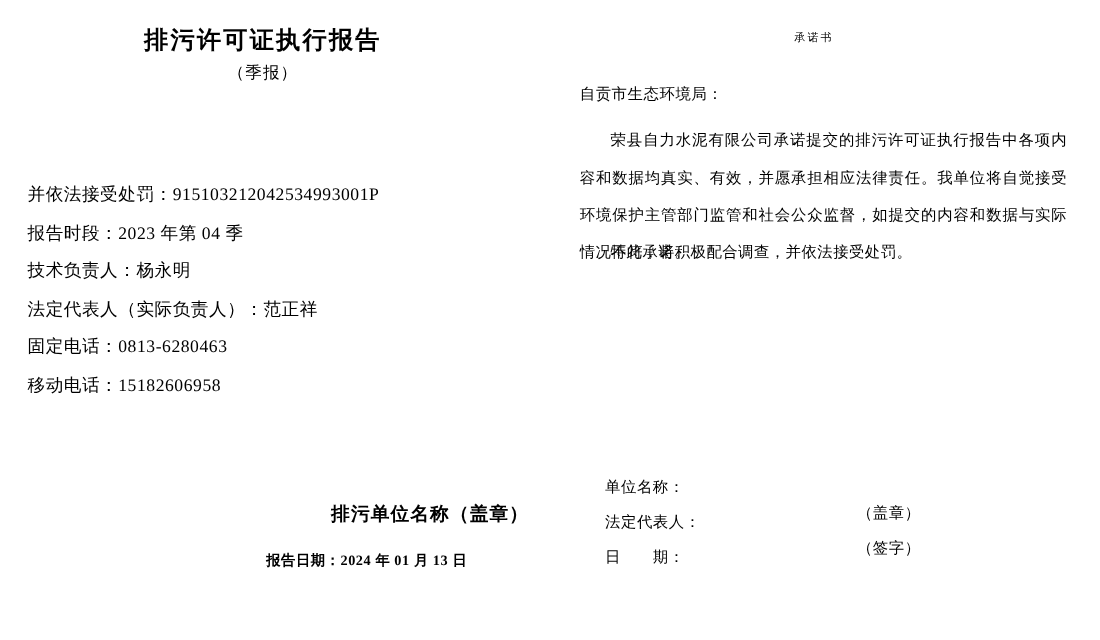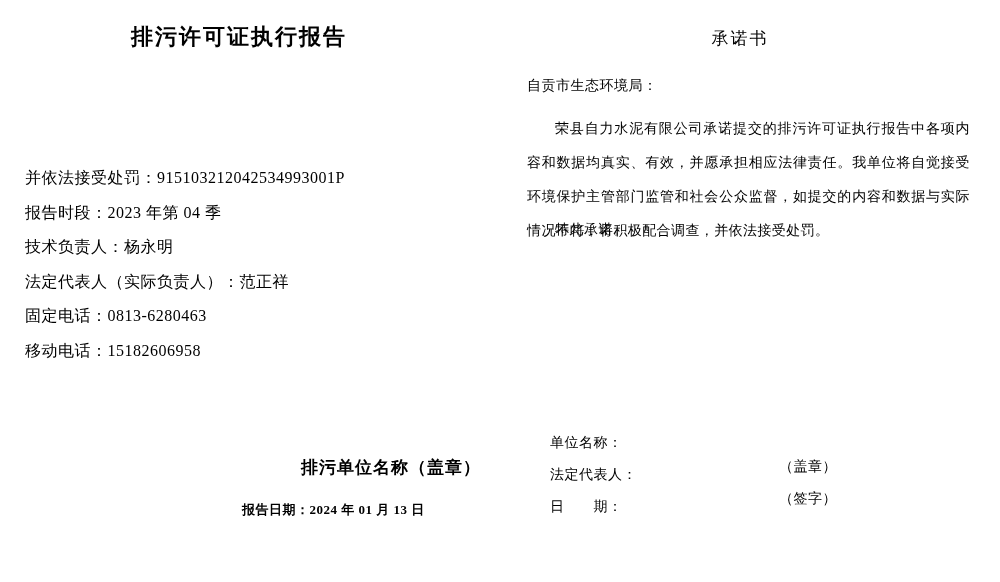--- a/index.html
+++ b/index.html
@@ -30,21 +30,21 @@
     position:absolute;left:301px;top:456px;
     font-size:17px;font-weight:bold;letter-spacing:1px;
   }
   .report-date-line{
     position:absolute;left:242px;top:501px;
     font-size:13px;font-weight:bold;letter-spacing:0.5px;
   }
   
   .commit-title{
     position:absolute;left:520px;top:27px;width:440px;
-    text-align:center;font-size:17px;letter-spacing:2px;
+    text-align:center;font-size:10px;letter-spacing:2px;
     font-weight:normal;margin:0;
   }
   .salutation{
     position:absolute;left:527px;top:77px;
     font-size:14px;letter-spacing:0.5px;
   }
   .commit-body{
     position:absolute;left:527px;top:112px;width:443px;
     font-size:14px;line-height:34px;letter-spacing:0.4px;
     text-indent:2em;text-align:justify;margin:0;
@@ -59,20 +59,21 @@
   .sig-row-1{top:434px;}
   .sig-row-2{top:466px;}
   .sig-row-3{top:498px;}
 </style>
 </head>
 <body>
 
 <div class="page">
 
   <h1 class="cover-title">排污许可证执行报告</h1>
+  <div class="cover-subtitle">（季报）</div>
 
   <div class="cover-fields">
     <div>并依法接受处罚：915103212042534993001P</div>
     <div>报告时段：2023 年第 04 季</div>
     <div>技术负责人：杨永明</div>
     <div>法定代表人（实际负责人）：范正祥</div>
     <div>固定电话：0813-6280463</div>
     <div>移动电话：15182606958</div>
   </div>
 

